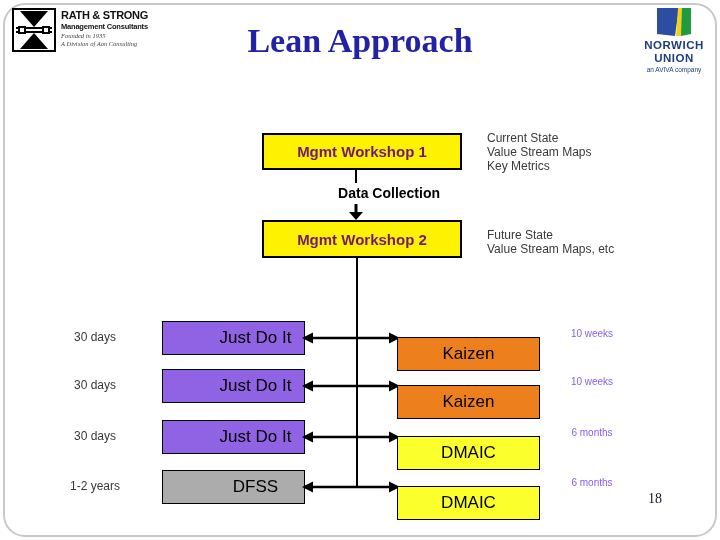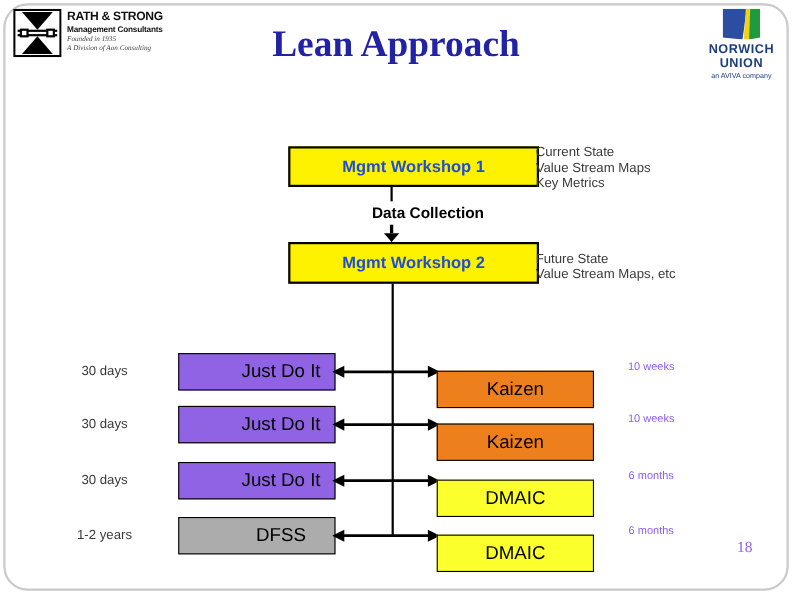--- a/index.html
+++ b/index.html
@@ -25,24 +25,24 @@
   .nu-name{font-weight:bold; font-size:11.5px; letter-spacing:0.5px; color:#1d3e7c; line-height:1.15;}
   .nu-tag{font-size:6.5px; color:#1d3e7c; margin-top:1px;}
   
   .title{
     position:absolute; left:160px; top:22px; width:400px; text-align:center;
     font-family:"Liberation Serif","DejaVu Serif",serif; font-weight:bold;
     font-size:34px; color:#2222a6;
   }
   
   .wbox{
-    position:absolute; left:262px; width:228px; background:#fff200;
+    position:absolute; left:262px; width:200px; background:#fff200;
     border:2px solid #000; box-sizing:border-box; display:flex;
     align-items:center; justify-content:center;
-    font-weight:bold; font-size:15px; color:#1d4ed8;
+    font-weight:bold; font-size:15px; color:#701a75;
   }
   #workshop1{top:133px; height:37px;}
   #workshop2{top:220px; height:38px;}
   .note{
     position:absolute; left:487px; font-size:12px; line-height:14px;
     color:#3a3a3a; white-space:pre-line;
   }
   #note1{top:131px;} #note2{top:228px;}
   .dc-label{
     position:absolute; left:280px; top:185px; width:160px; text-align:right;
@@ -63,21 +63,21 @@
   .rbox{
     position:absolute; width:143px; height:34px; border:1.5px solid #000;
     box-sizing:border-box; display:flex; align-items:center; justify-content:center;
     font-size:17px; color:#000;
   }
   .lbox{left:162px;padding-left:44px;} .rtbox{left:397px;margin-top:16px;}
   .harrow{position:absolute; left:302px; width:98px; height:16px;}
   
   .page-num{
     position:absolute; left:648px; top:491px; width:36px;
-    font-family:"Liberation Serif","DejaVu Serif",serif; font-size:14px; color:#8b5cf6;text-align:right;
+    font-family:"Liberation Serif","DejaVu Serif",serif; font-size:14px; color:#0f172a;
   }
 </style>
 </head>
 <body>
 
 <div class="slide">
   <div class="slide-border"></div>
 
   <div class="rs-logo">
     <svg class="rs-mark" viewBox="0 0 44 44">

